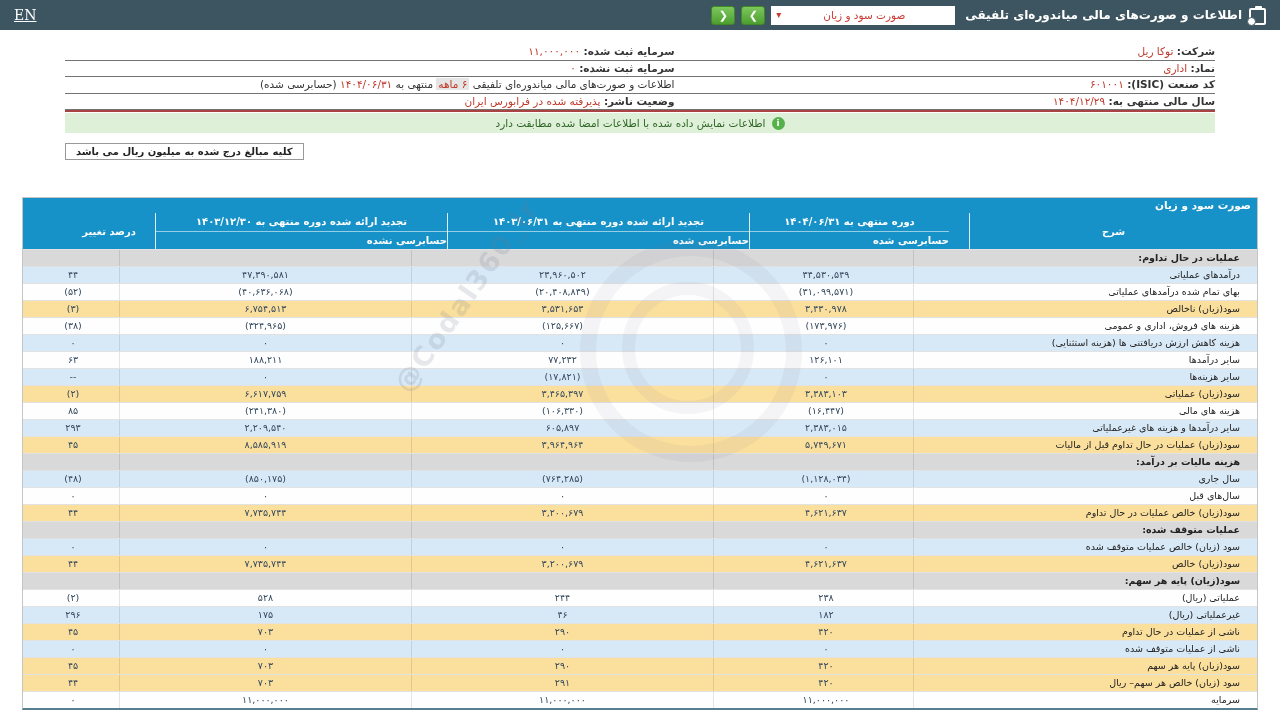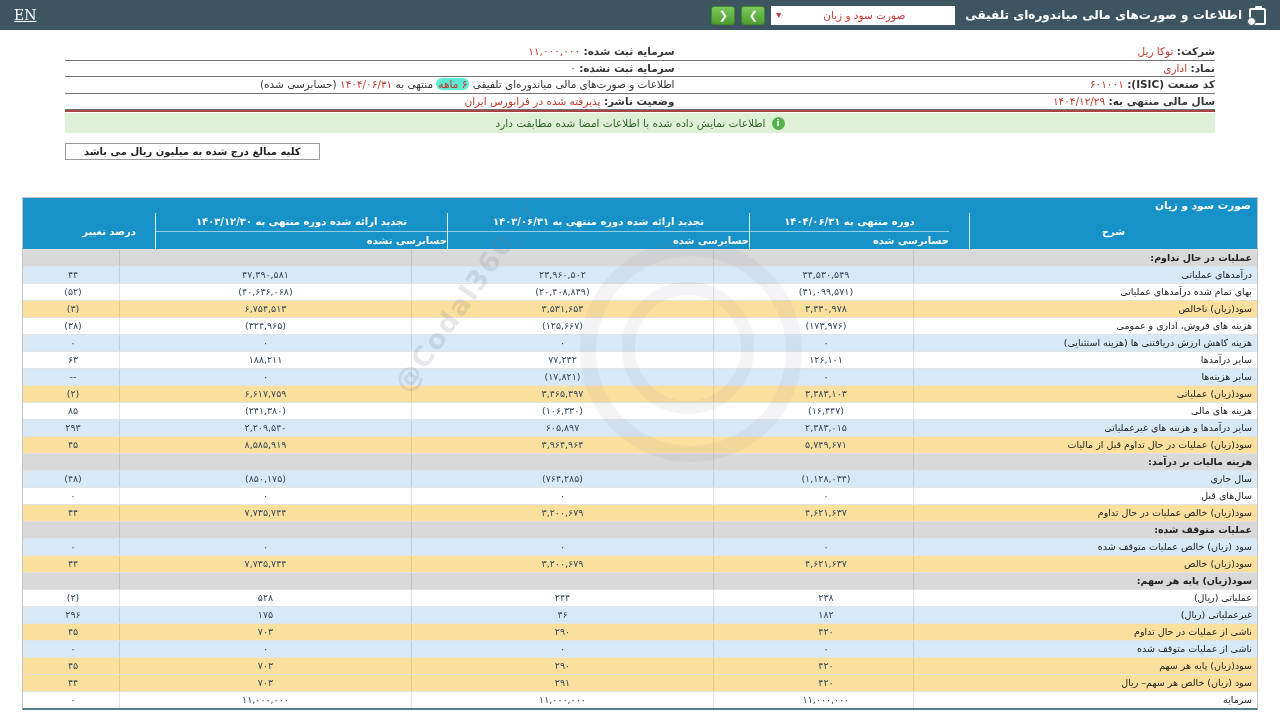--- a/index.html
+++ b/index.html
@@ -33,35 +33,35 @@
   }
   .en-link{color:#fff;font-size:14px;text-decoration:underline;cursor:pointer;font-family:"DejaVu Serif", serif;}
   
   .info-wrap{width:1150px;margin:14px auto 0;display:flex;}
   .info-col{display:flex;flex-direction:column;}
   .info-col.right{width:47%;}
   .info-col.left{width:53%;}
   .info-row{height:15.5px;line-height:15.5px;font-size:10.5px;white-space:nowrap;text-align:right;border-bottom:1px solid #737373;color:#333;}
   .info-label{font-weight:bold;color:#333;}
   .info-value{color:#c0392b;}
-  .hl-yellow{background:#5eead4;color:#c0392b;padding:0 2px;border-radius:6px;}
+  .hl-yellow{background:#e5e5e5;color:#c0392b;padding:0 2px;}
   .red-sep{width:1150px;margin:0 auto;border-top:2px solid #a94442;}
   
   .green-bar{
     width:1150px;margin:1px auto 0;height:20px;background:#dff0d8;
     display:flex;align-items:center;justify-content:center;gap:6px;
     font-size:10.5px;color:#2f6627;
   }
   .info-circle-icon{
     width:13px;height:13px;border-radius:50%;background:#55b14c;color:#fff;
     font-size:9px;font-weight:bold;display:flex;align-items:center;justify-content:center;flex:0 0 auto;
   }
   
   .unit-note{width:1150px;margin:7px auto 0;text-align:left;}
-  .unit-note-box{display:inline-block;border:1px solid #999;background:#fff;font-size:10px;font-weight:bold;color:#222;padding:1px 18px;line-height:13px;}
+  .unit-note-box{display:inline-block;border:1px solid #999;background:#fff;font-size:10px;font-weight:bold;color:#222;padding:1px 10px;line-height:13px;}
   
   .table-wrap{
     width:1234px;margin:37px auto 0;border:1px solid #c5c5c5;border-bottom:2px solid #577d91;
     position:relative;z-index:1;box-sizing:content-box;
   }
   .table-title{height:15px;line-height:15px;background:#1792c8;color:#fff;font-size:10.5px;font-weight:bold;text-align:right;padding:0 6px;}
   .thead{display:flex;background:#1792c8;color:#fff;font-size:10px;font-weight:bold;text-align:center;}
   .th{box-sizing:border-box;border-left:1px solid rgba(255,255,255,.85);}
   .th.desc{width:288px;display:flex;align-items:center;justify-content:center;height:36px;margin-left:20px;}
   .th.p1{width:200px;}
@@ -70,21 +70,21 @@
   .th.pct{width:92px;display:flex;align-items:center;justify-content:center;height:36px;border-left:none;}
   .period-title{height:18px;line-height:18px;border-bottom:1px solid rgba(255,255,255,.55);}
   .audit{height:17px;line-height:17px;text-align:right;}
   .trow{display:flex;height:16px;line-height:16px;font-size:9.5px;border-top:1px solid #e2e2e2;}
   .trow.white{background:#fefefe;}
   .trow.blue{background:#d7e8f6;}
   .trow.yellow{background:#fbdf9c;}
   .trow.section{background:#d9d9d9;}
   .trow.section .lbl{font-weight:bold;}
   .cell{box-sizing:border-box;border-left:1px solid rgba(0,0,0,.10);overflow:hidden;white-space:nowrap;}
-  .cell.lbl{width:344px;text-align:right;padding:0 5px;color:#222;}
+  .cell.lbl{width:344px;text-align:right;padding:0 17px;color:#222;}
   .cell.num{text-align:center;direction:ltr;color:#34495e;}
   .cell.c1{width:200px;padding-left:25px;}
   .cell.c2{width:302px;}
   .cell.c3{width:292px;}
   .cell.cp{width:92px;border-left:none;text-align:center;}
   .neg{color:#cc0000;}
   
   .watermark{position:absolute;top:240px;left:370px;width:460px;height:300px;pointer-events:none;z-index:5;}
   .wm-circle1{position:absolute;left:210px;top:0;width:190px;height:190px;border-radius:50%;border:16px solid rgba(110,120,135,.07);}
   .wm-circle2{position:absolute;left:252px;top:42px;width:106px;height:106px;border-radius:50%;border:13px solid rgba(110,120,135,.07);}

